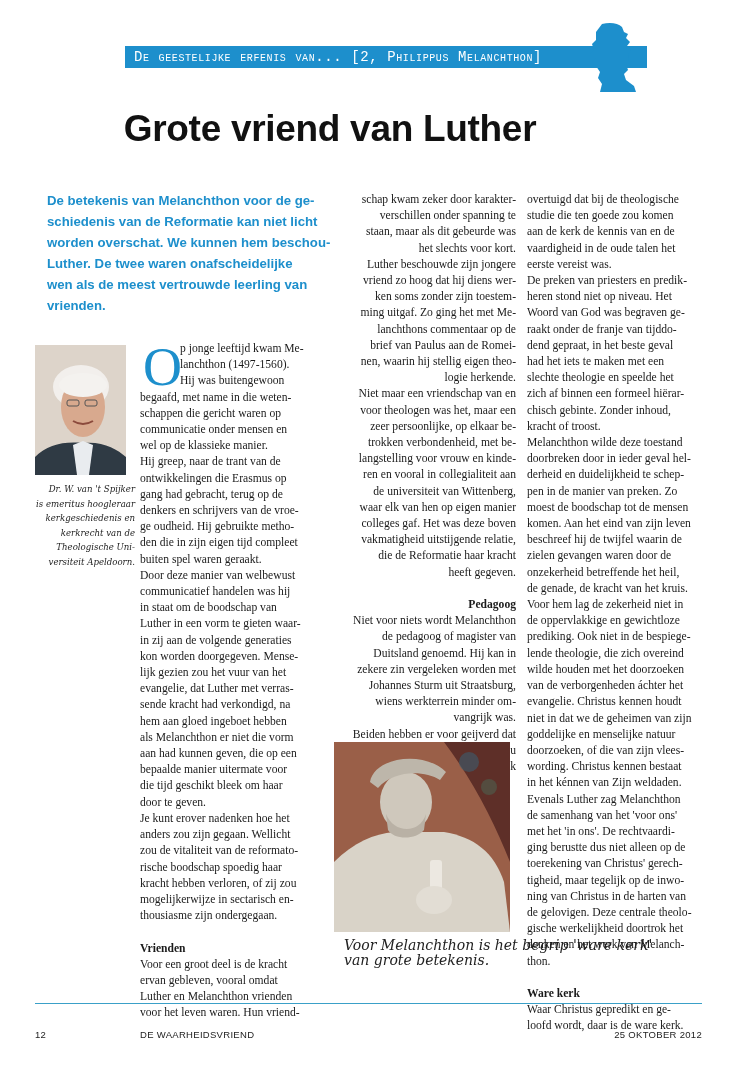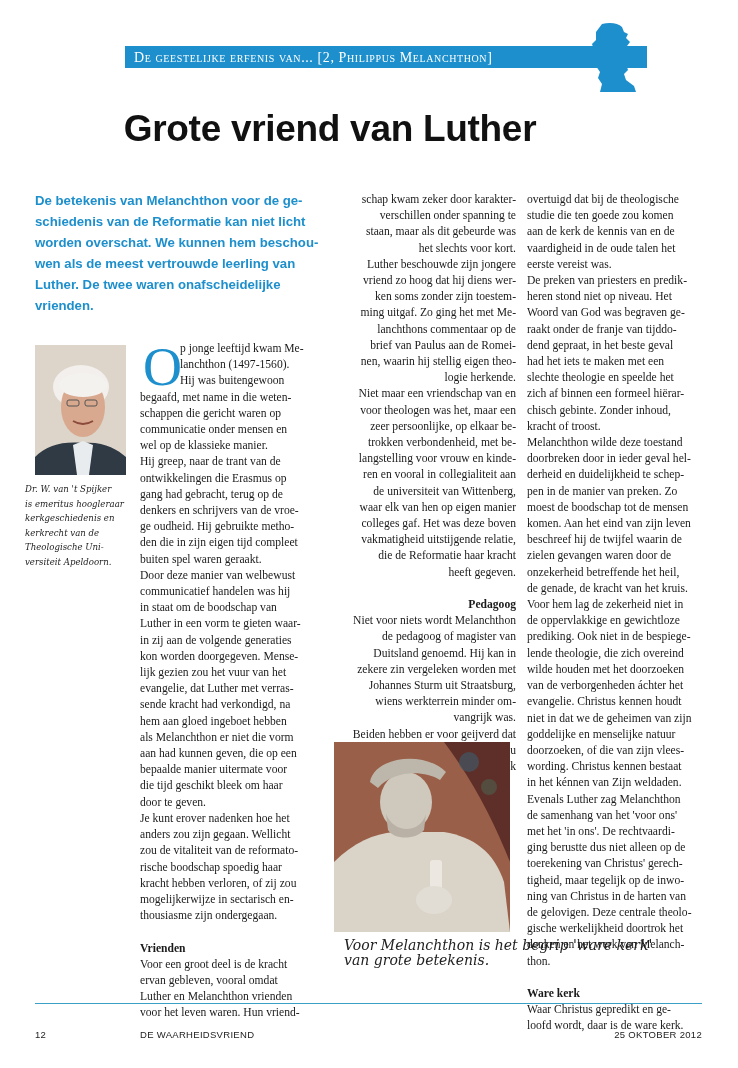--- a/index.html
+++ b/index.html
@@ -1,31 +1,31 @@
 <!DOCTYPE html>
 <html><head>
 <meta charset="utf-8">
 <style>
   html, body { margin:0; padding:0; background:#ffffff; }
   body { width:738px; height:1068px; position:relative; overflow:hidden; font-family:"Liberation Serif", serif; color:#1a1a1a; }
   .abs { position:absolute; }
 
   
   #banner { left:125px; top:46px; width:522px; height:22px; background:#1d8fcc; }
-  #banner-text { left:134px; top:46px; height:22px; line-height:23px; color:#ffffff; font-family:Liberation Serif, serif; font-size:14px; font-variant:small-caps; letter-spacing:0.6px; white-space:nowrap; }
+  #banner-text { left:134px; top:46px; height:22px; line-height:23px; color:#ffffff; font-family:Liberation Mono, monospace; font-size:14px; font-variant:small-caps; letter-spacing:0.6px; white-space:nowrap; }
   #silhouette { left:582px; top:22px; width:60px; height:70px; }
 
   #title { left:0; width:660px; top:108px; text-align:center; font-family:"Liberation Sans", sans-serif; font-weight:bold; font-size:37px; color:#111; letter-spacing:-0.3px; }
 
   #intro { left:35px; top:190px; width:285px; font-family:"Liberation Sans", sans-serif; font-weight:bold; font-size:13.2px; line-height:21px; color:#1d8fcc; }
-  #intro .ln { display:block; white-space:nowrap; }
+  #intro .ln { display:block; white-space:nowrap;margin-left:12px; }
 
   
   #author-photo { left:35px; top:345px; width:91px; height:130px; background:linear-gradient(160deg,#e8e2db 0%,#d9cfc4 40%,#b8a48f 100%); overflow:hidden; }
-  #author-caption { left:25px; top:482px; width:100px; font-family:"DejaVu Serif", serif; font-style:italic; font-size:8.6px; line-height:14.5px; color:#222; }
+  #author-caption { left:35px; top:482px; width:100px; font-family:"DejaVu Serif", serif; font-style:italic; font-size:8.6px; line-height:14.5px; color:#222;text-align:right; }
   #author-caption .ln { display:block; white-space:nowrap; }
 
   .col { font-size:11.6px; line-height:16.2px; color:#1a1a1a; }
   .col .ln { display:block; white-space:nowrap; }
   .col .head { display:block; font-weight:bold; white-space:nowrap; }
   .col .gap { display:block; height:16.2px; }
 
   #col1 { left:140px; top:341px; width:182px; }
   #col2 { left:334px; top:192px; width:182px;text-align:right; }
   #col3 { left:527px; top:192px; width:182px; }
@@ -51,22 +51,22 @@
 <svg id="silhouette" class="abs" viewBox="0 0 60 70">
   <path d="M20 2 C28 0 36 1 40 5 L42 10 L46 12 L44 16 L48 20 L45 24 L49 28 L46 32 L47 38 L44 42 L46 48 L42 52 L44 58 L52 64 L54 70 L18 70 L20 62 L16 56 L18 50 L14 44 L10 40 L14 36 L8 32 L12 28 L10 22 L14 18 L14 10 Z" fill="#1d8fcc"></path>
 </svg>
 
 <div id="title" class="abs">Grote vriend van Luther</div>
 
 <div id="intro" class="abs">
   <span class="ln">De betekenis van Melanchthon voor de ge-</span>
   <span class="ln">schiedenis van de Reformatie kan niet licht</span>
   <span class="ln">worden overschat. We kunnen hem beschou-</span>
+  <span class="ln">Luther. De twee waren onafscheidelijke</span>
   <span class="ln">wen als de meest vertrouwde leerling van</span>
-  <span class="ln">Luther. De twee waren onafscheidelijke</span>
   <span class="ln">vrienden.</span>
 </div>
 
 <div id="author-photo" class="abs">
   <svg width="91" height="130" viewBox="0 0 91 130">
     <rect width="91" height="130" fill="#ddd4ca"></rect>
     <ellipse cx="46" cy="42" rx="28" ry="22" fill="#f2efec"></ellipse>
     <ellipse cx="48" cy="62" rx="22" ry="30" fill="#d8a98e"></ellipse>
     <ellipse cx="48" cy="40" rx="24" ry="12" fill="#f4f2ef"></ellipse>
     <path d="M0 130 L0 112 C12 100 28 96 48 98 C68 96 82 104 91 112 L91 130 Z" fill="#2f3a44"></path>

